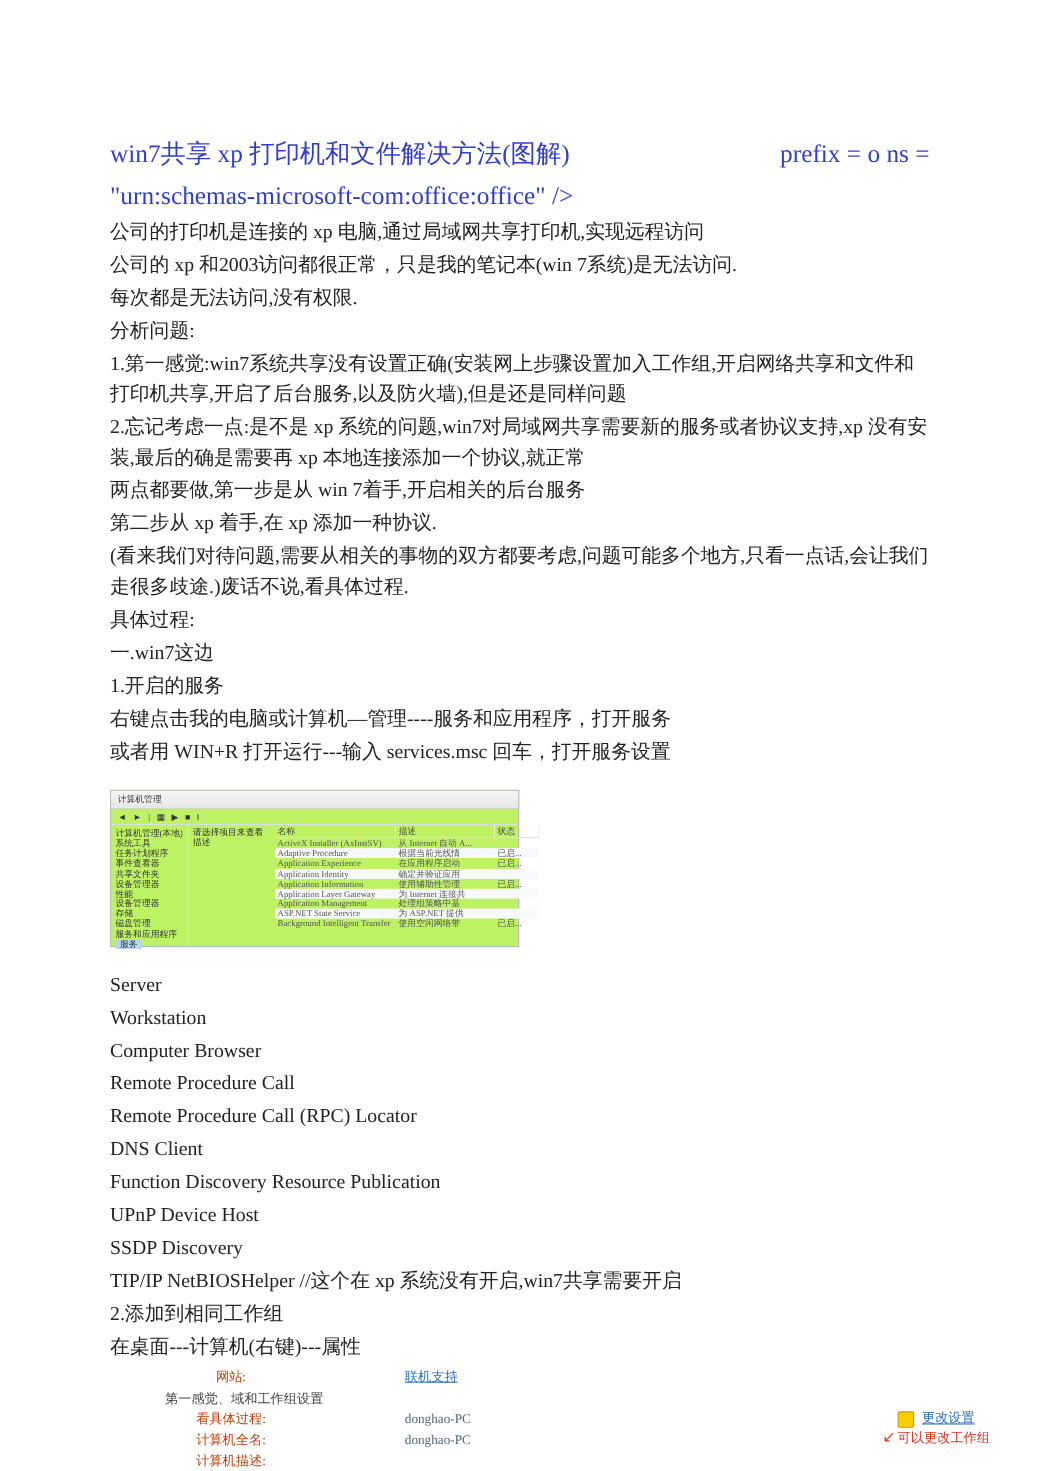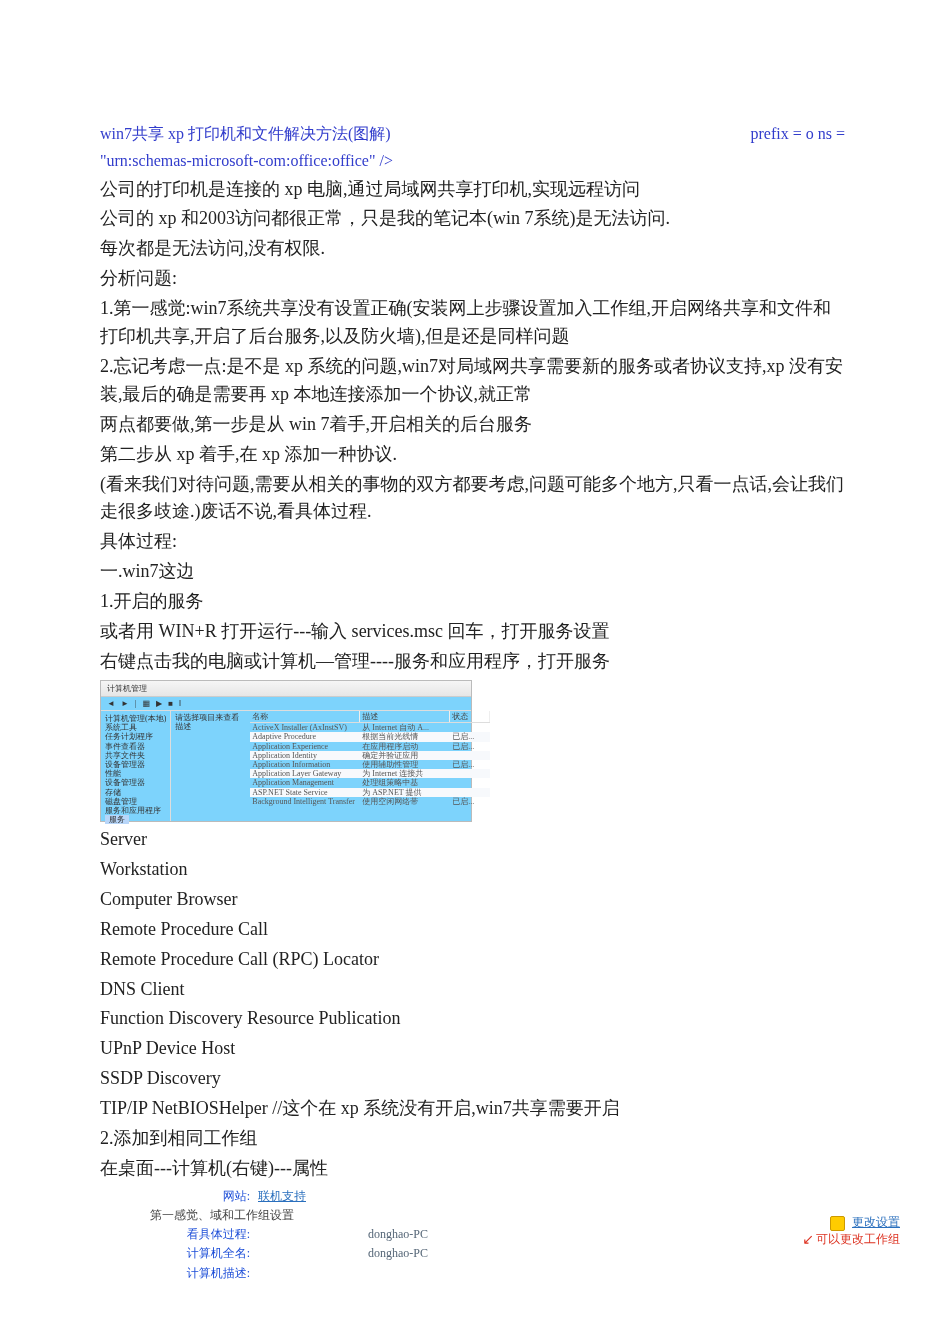--- a/index.html
+++ b/index.html
@@ -1,47 +1,47 @@
 <!DOCTYPE html>
 <html><head>
 <meta charset="utf-8">
 <style>
   html,body{margin:0;padding:0;background:#fff}
   body{font-family:"SimSun","Songti SC","宋体",serif;font-size:18px;line-height:1.55;color:#323dcc}
   .page{width:945px;min-height:1337px;margin:0;padding:120px 100px 60px 100px;box-sizing:border-box;position:relative}
   .line{margin:2px 0;display:flex;justify-content:space-between}
   .line.left{display:block}
   .blk{color:#222}
-  .headline{color:#323dcc;font-size:16px}
+  .headline{color:#323dcc;font-size:23px}
   .sub{white-space:nowrap}
   
-  .svc-shot{width:370px;border:1px solid #bbb;background:#7dd3fc;font-size:8px;line-height:1.15;color:#333;margin:4px 0}
+  .svc-shot{width:370px;border:1px solid #bbb;background:#bef264;font-size:8px;line-height:1.15;color:#333;margin:21px 0}
   .svc-titlebar{background:linear-gradient(#f6f6f6,#e6e6e6);display:flex;padding:3px 6px;border-bottom:1px solid #ccc}
   .svc-body{display:flex;height:110px}
   .svc-tree{width:80px;border-right:1px solid #ddd;padding:3px 4px}
   .svc-tree div{white-space:nowrap;overflow:hidden;text-overflow:clip}
   .svc-tree .sel{background:#b8d6f9;display:inline-block;padding:0 4px}
   .svc-pane{flex:1;display:flex}
   .svc-desc{width:70px;border-right:1px dotted transparent;padding:2px 4px}
   .svc-list{flex:1;padding:0}
   .svc-cols{display:grid;grid-template-columns:110px 90px 40px;border-bottom:1px solid #ddd}
   .svc-cols div{padding:1px 2px;border-right:1px solid #eee;font-size:8px;color:#444}
   .svc-row{display:grid;grid-template-columns:110px 90px 40px;color:#555}
   .svc-row div{padding:0 2px;white-space:nowrap;overflow:hidden}
   .svc-tools{display:flex;gap:2px;padding:2px 4px;border-bottom:1px solid #ddd}
   .svc-tools span{font-size:8px;padding:0 2px}
   
   .sys-shot{width:710px;font-size:12px;line-height:1.6;color:#333;margin:4px 0;position:relative}
   .sys-row4{display:flex}
-  .sys-lab{width:80px;padding-right:8px;text-align:right;color:#1d4ed8}
+  .sys-lab{width:80px;padding-right:8px;text-align:center;color:#c2410c}
   .sys-val{flex:1;color:#567}
   .sys-link{color:#2a6fbd;text-decoration:underline}
   .sys-indent{padding-left:70px}
   .sys-sec{padding-left:50px;color:#444}
-  .change{position:absolute;right:-90px;top:26px;text-align:right;font-size:12px}
+  .change{position:absolute;right:-90px;top:38px;text-align:center;font-size:12px}
   .change .shield{display:inline-block;width:13px;height:13px;background:#fc0;border:1px solid #c90;border-radius:2px;vertical-align:middle;margin-right:4px}
   .change .lnk{color:#2a6fbd;text-decoration:underline}
   .change .ann{color:#d32;font-size:12px;line-height:1.2;display:flex;align-items:flex-start}
   .change .hook{color:#d32;font-size:14px;margin-right:2px}
   .svc-row.odd{background:#f7f9fc}
 </style>
 </head>
 <body>
 
 <div class="page">
@@ -57,22 +57,22 @@
   <div class="line left blk">每次都是无法访问,没有权限.</div>
   <div class="line left blk">分析问题:</div>
   <div class="line left blk">1.第一感觉:win7系统共享没有设置正确(安装网上步骤设置加入工作组,开启网络共享和文件和打印机共享,开启了后台服务,以及防火墙),但是还是同样问题</div>
   <div class="line left blk">2.忘记考虑一点:是不是 xp 系统的问题,win7对局域网共享需要新的服务或者协议支持,xp 没有安装,最后的确是需要再 xp 本地连接添加一个协议,就正常</div>
   <div class="line left blk">两点都要做,第一步是从 win 7着手,开启相关的后台服务</div>
   <div class="line left blk">第二步从 xp 着手,在 xp 添加一种协议.</div>
   <div class="line left blk">(看来我们对待问题,需要从相关的事物的双方都要考虑,问题可能多个地方,只看一点话,会让我们走很多歧途.)废话不说,看具体过程.</div>
   <div class="line left blk">具体过程:</div>
   <div class="line left blk">一.win7这边</div>
   <div class="line left blk">1.开启的服务</div>
+  <div class="line left blk">右键点击我的电脑或计算机—管理----服务和应用程序，打开服务</div>
   <div class="line left blk">或者用 WIN+R 打开运行---输入 services.msc 回车，打开服务设置</div>
-  <div class="line left blk">右键点击我的电脑或计算机—管理----服务和应用程序，打开服务</div>
 
   <div class="svc-shot">
     <div class="svc-titlebar">
       <span>计算机管理</span>
     </div>
     <div class="svc-tools">
       <span>◄</span>
       <span>►</span>
       <span>|</span>
       <span>▦</span>
@@ -163,21 +163,21 @@
   <div class="line left blk">UPnP Device Host</div>
   <div class="line left blk">SSDP Discovery</div>
   <div class="line left blk">TIP/IP NetBIOSHelper      //这个在 xp 系统没有开启,win7共享需要开启</div>
 
   <div class="line left blk">2.添加到相同工作组</div>
   <div class="line left blk">在桌面---计算机(右键)---属性</div>
 
   <div class="sys-shot">
     <div class="sys-indent" style="display:flex">
       <span class="sys-lab">网站:</span>
-      <span class="sys-link" style="">联机支持</span>
+      <span class="sys-link" style="margin-left:110px">联机支持</span>
     </div>
     <div class="sys-sec">第一感觉、域和工作组设置</div>
     <div class="sys-indent sys-row4">
       <span class="sys-lab">看具体过程:</span>
       <span class="sys-val" style="margin-left:110px">donghao-PC</span>
     </div>
     <div class="sys-indent sys-row4">
       <span class="sys-lab">计算机全名:</span>
       <span class="sys-val" style="margin-left:110px">donghao-PC</span>
     </div>

